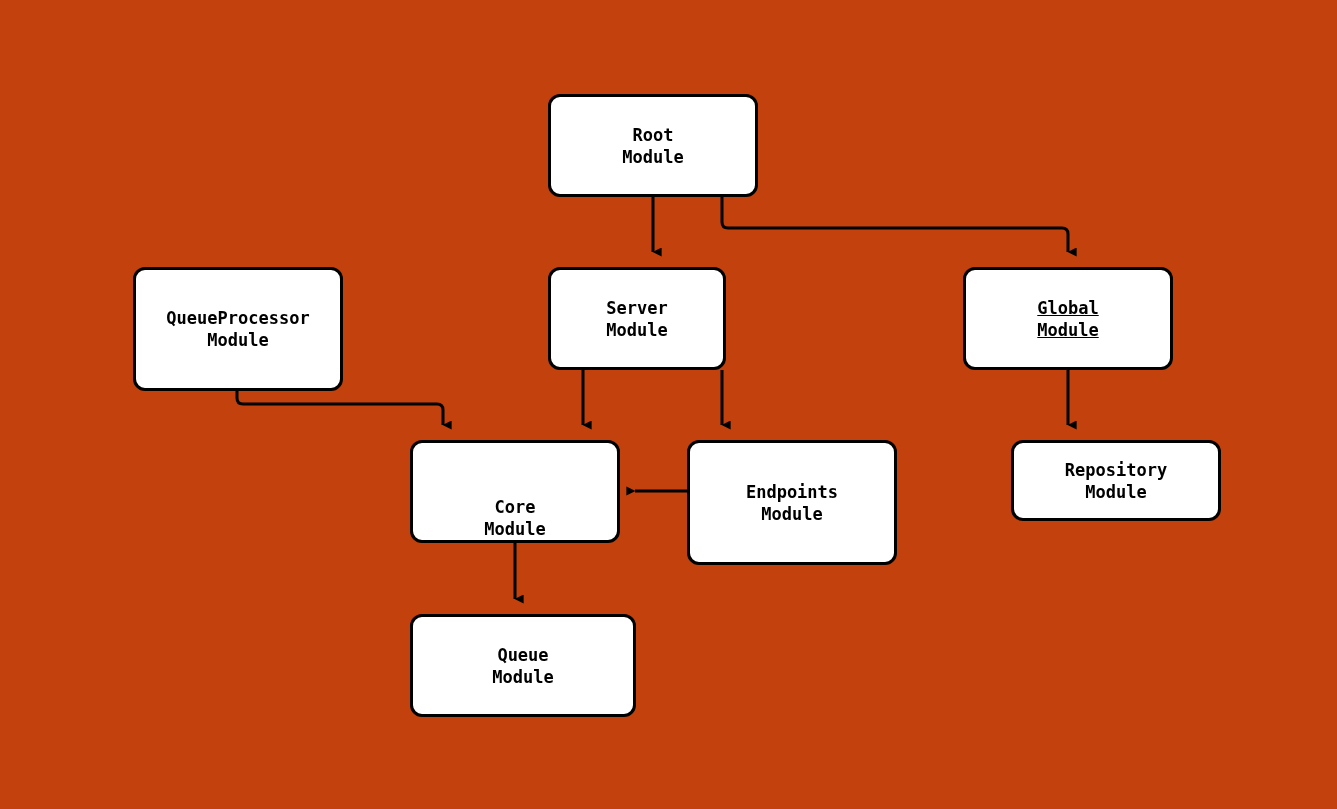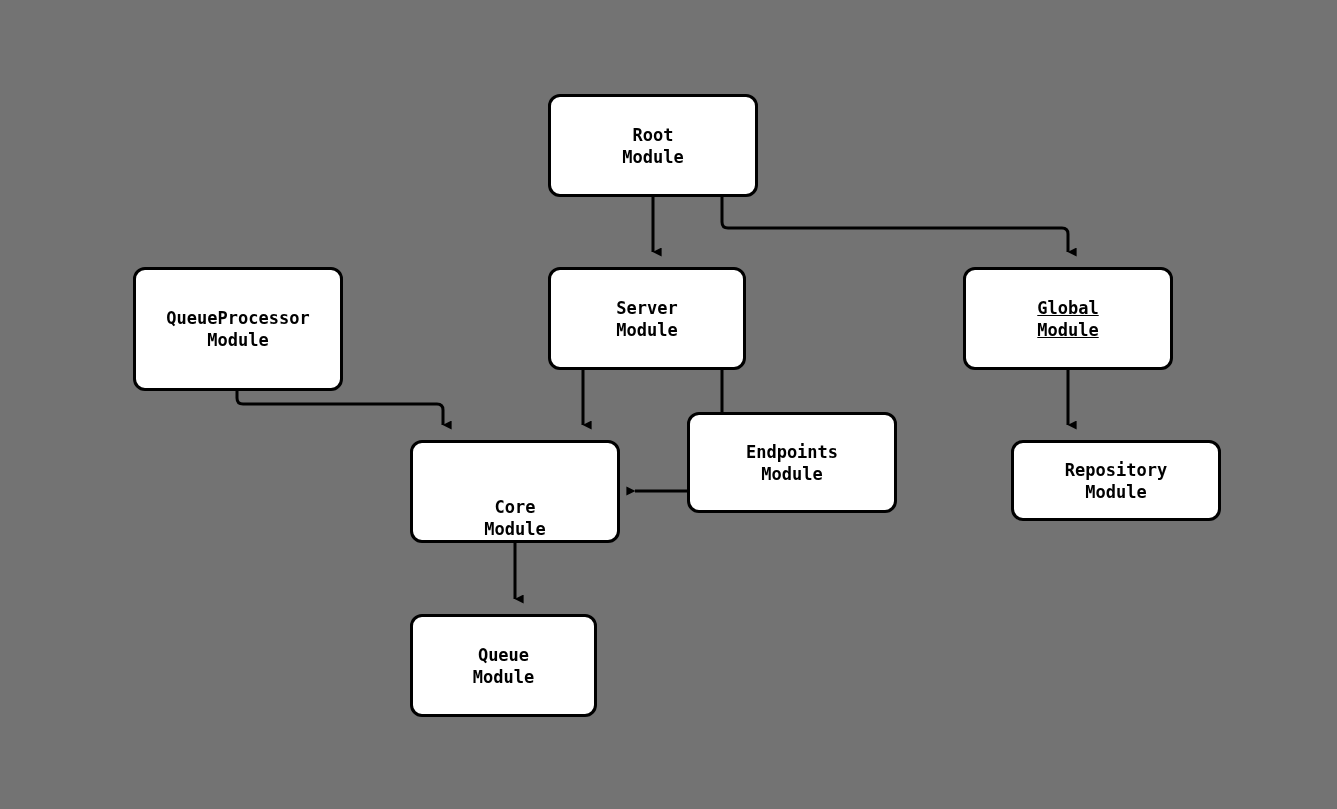--- a/index.html
+++ b/index.html
@@ -11,21 +11,21 @@
   body {
     width: 1337px;
     height: 809px;
     font-family: "DejaVu Sans Mono", "Liberation Mono", monospace;
     overflow: hidden;
   }
   #diagram-canvas {
     position: relative;
     width: 1337px;
     height: 809px;
-    background: #737373;
+    background: #c2410c;
   }
   #edge-layer {
     position: absolute;
     left: 0;
     top: 0;
     width: 1337px;
     height: 809px;
   }
   .node {
     position: absolute;
@@ -77,39 +77,39 @@
 
   <div id="nodes-group">
       <div class="node" style="left: 548px; top: 94px; width: 210px; height: 103px; background: rgb(255, 255, 255); border-color: rgb(0, 0, 0); border-width: 3px;">
         <div class="node-label">Root
 Module</div>
       </div>
       <div class="node" style="left: 133px; top: 267px; width: 210px; height: 124px; background: rgb(255, 255, 255); border-color: rgb(0, 0, 0); border-width: 3px;">
         <div class="node-label">QueueProcessor
 Module</div>
       </div>
-      <div class="node" style="left: 548px; top: 267px; width: 198px; height: 103px; background: rgb(255, 255, 255); border-color: rgb(0, 0, 0); border-width: 3px;">
+      <div class="node" style="left: 548px; top: 267px; width: 178px; height: 103px; background: rgb(255, 255, 255); border-color: rgb(0, 0, 0); border-width: 3px;">
         <div class="node-label">Server
 Module</div>
       </div>
       <div class="node" style="left: 963px; top: 267px; width: 210px; height: 103px; background: rgb(255, 255, 255); border-color: rgb(0, 0, 0); border-width: 3px; text-decoration: underline;">
         <div class="node-label">Global
 Module</div>
       </div>
       <div class="node" style="left: 410px; top: 440px; width: 210px; height: 103px; background: rgb(255, 255, 255); border-color: rgb(0, 0, 0); border-width: 3px; align-items: flex-end;">
         <div class="node-label">Core
 Module</div>
       </div>
-      <div class="node" style="left: 687px; top: 412px; width: 210px; height: 101px; background: rgb(255, 255, 255); border-color: rgb(0, 0, 0); border-width: 3px;">
+      <div class="node" style="left: 687px; top: 440px; width: 210px; height: 125px; background: rgb(255, 255, 255); border-color: rgb(0, 0, 0); border-width: 3px;">
         <div class="node-label">Endpoints
 Module</div>
       </div>
       <div class="node" style="left: 963px; top: 440px; width: 210px; height: 81px; background: rgb(255, 255, 255); border-color: rgb(0, 0, 0); border-width: 3px; margin-left: 48px;">
         <div class="node-label">Repository
 Module</div>
       </div>
-      <div class="node" style="left: 410px; top: 614px; width: 187px; height: 103px; background: rgb(255, 255, 255); border-color: rgb(0, 0, 0); border-width: 3px;">
+      <div class="node" style="left: 410px; top: 614px; width: 226px; height: 103px; background: rgb(255, 255, 255); border-color: rgb(0, 0, 0); border-width: 3px;">
         <div class="node-label">Queue
 Module</div>
       </div>
     </div>
 
 </div>
 
 </body></html>

